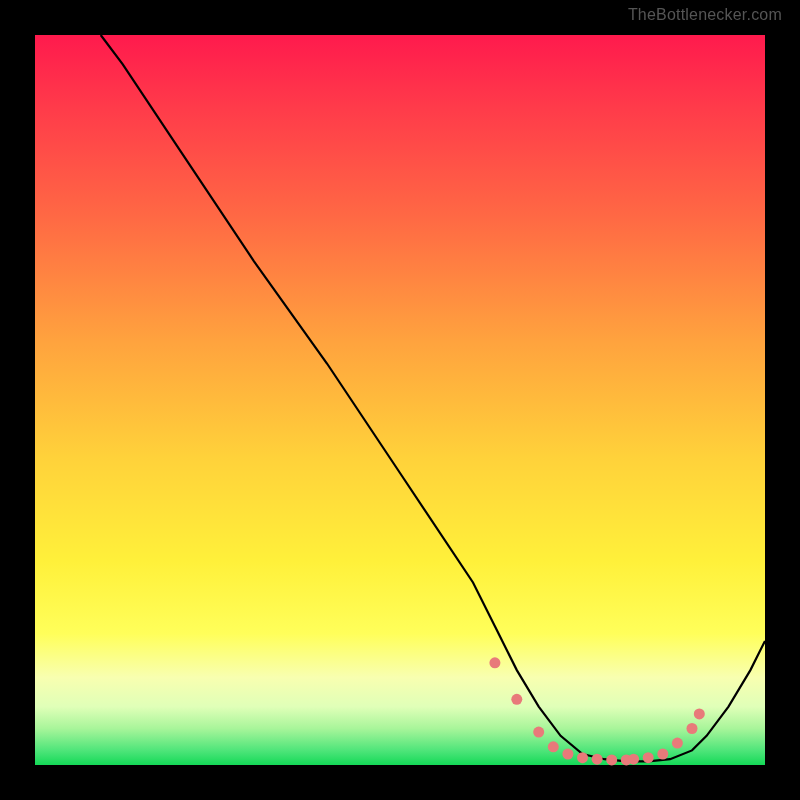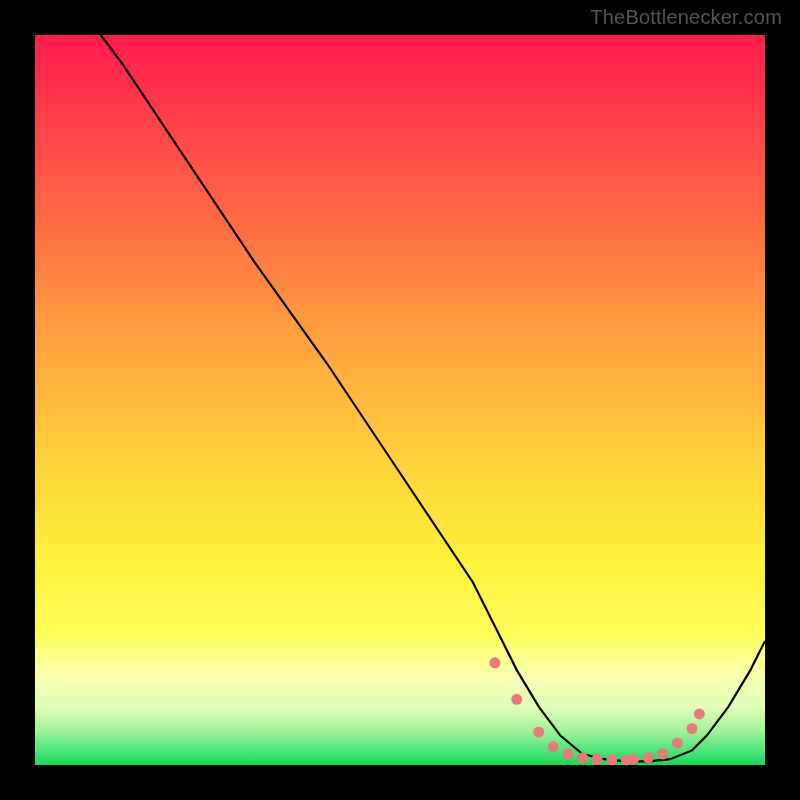--- a/index.html
+++ b/index.html
@@ -9,21 +9,21 @@
     background: #000;
     position: relative;
     font-family: Arial, Helvetica, sans-serif;
     overflow: hidden;
   }
   .watermark {
     position: absolute;
     top: 6px;
     right: 18px;
     color: #555;
-    font-size: 20px;
+    font-size: 16px;
     font-weight: 400;
     letter-spacing: 0.2px;
     z-index: 5;
   }
   .plot-frame {
     position: absolute;
     left: 35px;
     top: 35px;
     width: 730px;
     height: 730px;

